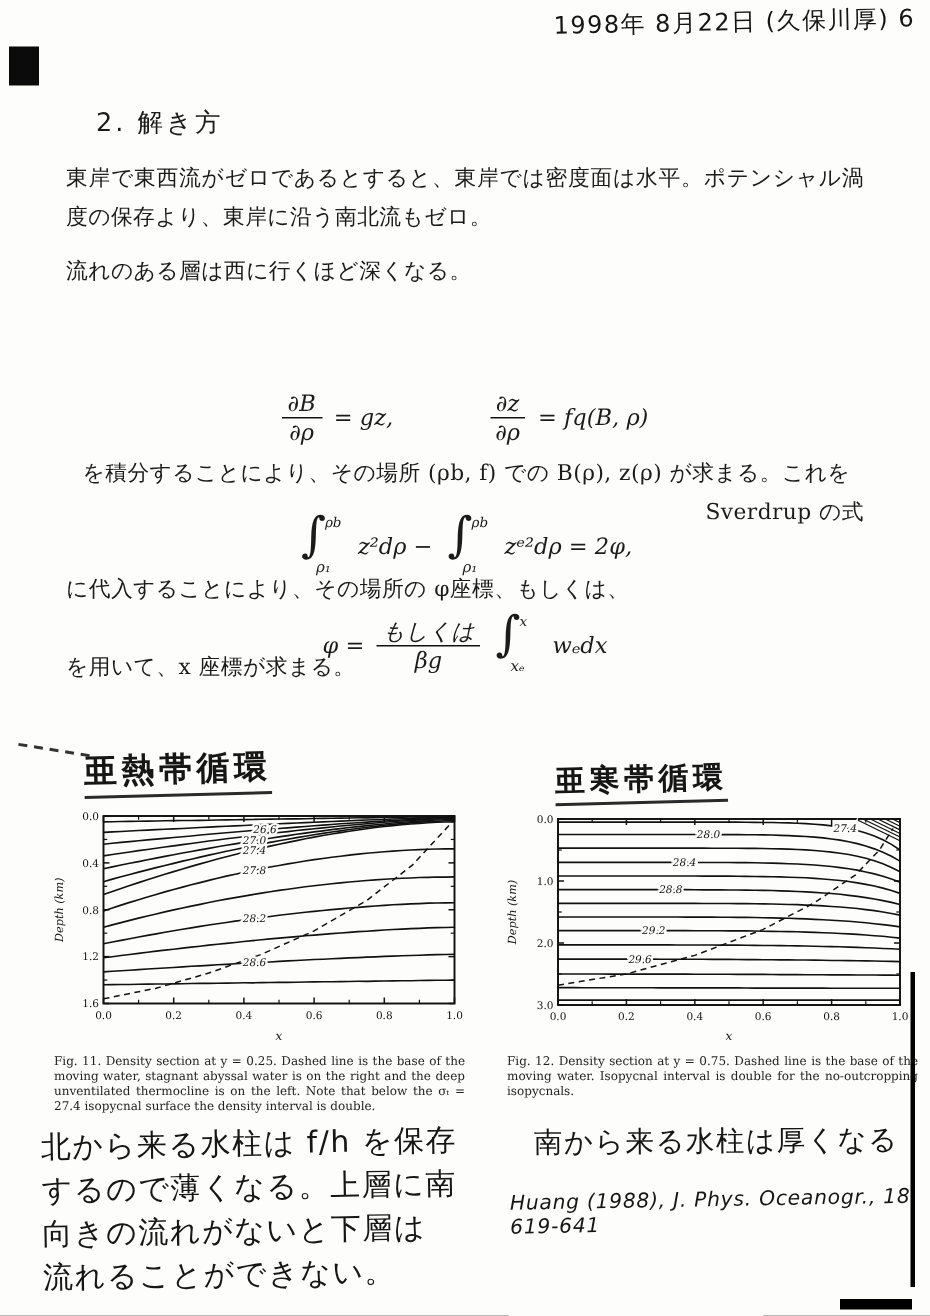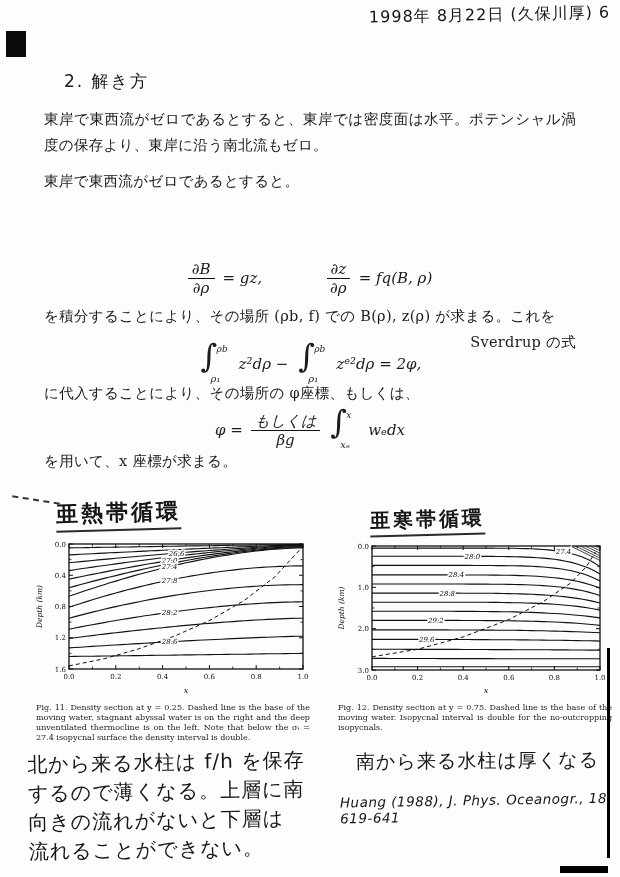--- a/index.html
+++ b/index.html
@@ -8,22 +8,22 @@
   .hw{font-family:"DejaVu Sans",sans-serif;color:#161616;}
   .header-note{position:absolute;top:5px;right:10px;font-size:16px;letter-spacing:1px;
         transform:rotate(-1.2deg);}
   .scan-blot{position:absolute;left:6px;top:31px;width:20px;height:26px;background:#0b0b0b;}
   .scan-right-line{position:absolute;left:607px;top:648px;width:3px;height:210px;background:#000;}
   .scan-bottom-bar{position:absolute;left:560px;top:866px;width:48px;height:7px;background:#000;}
   .section-title{position:absolute;left:64px;top:70px;margin:0;font-size:17px;font-weight:normal;
         font-family:"DejaVu Sans",sans-serif;letter-spacing:2px;}
   .body-par{position:absolute;left:44px;width:532px;margin:0;font-size:14.5px;line-height:26px;
         text-align:justify;letter-spacing:0.3px;}
-  .p1{top:106px;} .p2{top:168px;} .p3{top:198px;} .p4a{top:303px;} .p4b{top:329px;text-align:right;}
-  .p5{top:380px;} .p6{top:448px;}
+  .p1{top:106px;} .p2{top:168px;} .p3{top:198px;} .p4a{top:303px;margin-left:11px;} .p4b{top:329px;text-align:right;}
+  .p5{top:380px;} .p6{top:432px;}
   .eq{position:absolute;left:44px;width:532px;display:flex;justify-content:center;
       align-items:center;gap:8px;font-size:15px;font-style:italic;}
   .eq1{top:256px;height:44px;} .eq2{top:346px;height:36px;} .eq3{top:406px;height:48px;}
   .frac{display:inline-flex;flex-direction:column;align-items:center;vertical-align:middle;line-height:18px;}
   .frac .num{padding:0 4px;border-bottom:1.3px solid #111;}
   .frac .den{padding:0 4px;}
   .eq-gap{width:48px;}
   .intg{position:relative;display:inline-block;width:32px;height:38px;font-style:normal;}
   .int-sym{position:absolute;left:2px;top:-8px;font-size:32px;font-weight:400;}
   .int-up{position:absolute;left:18px;top:-1px;font-size:9px;font-style:italic;}
@@ -50,21 +50,21 @@
 <body>
 
 <div class="page">
 
   <div class="hw header-note">1998年 8月22日 (久保川厚)  6</div>
   <div class="scan-blot"></div>
 
   <h2 class="section-title">2. 解き方</h2>
 
   <p class="body-par p1">東岸で東西流がゼロであるとすると、東岸では密度面は水平。ポテンシャル渦度の保存より、東岸に沿う南北流もゼロ。</p>
-  <p class="body-par p2">東岸で東西流がゼロであるとすると。</p>
+  <p class="body-par p2">流れのある層は西に行くほど深くなる。</p>
 
   <div class="eq eq1">
     <span class="frac">
       <span class="num">∂B</span>
       <span class="den">∂ρ</span>
     </span>
     <span>= gz,</span>
     <span class="eq-gap"></span>
     <span class="frac">
       <span class="num">∂z</span>

